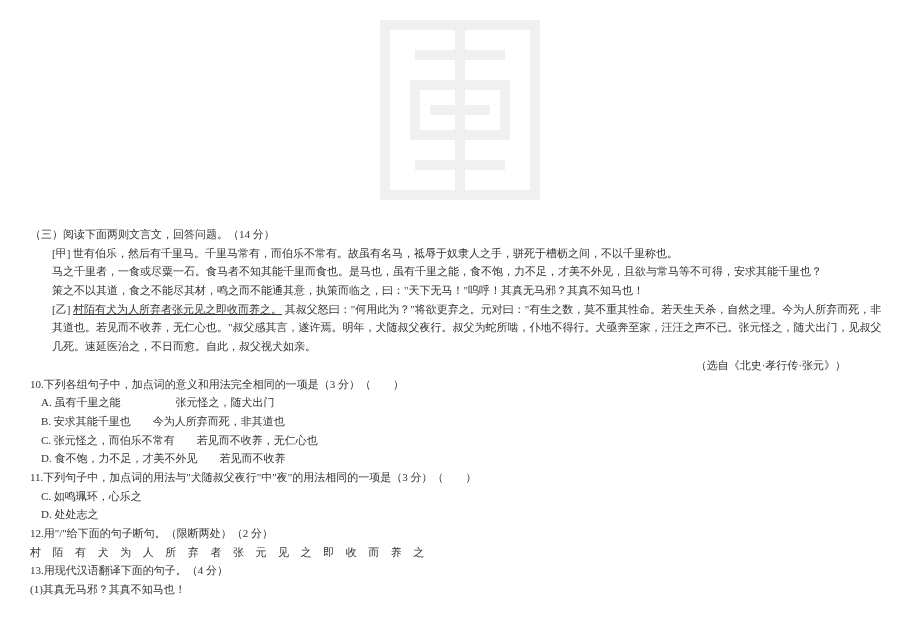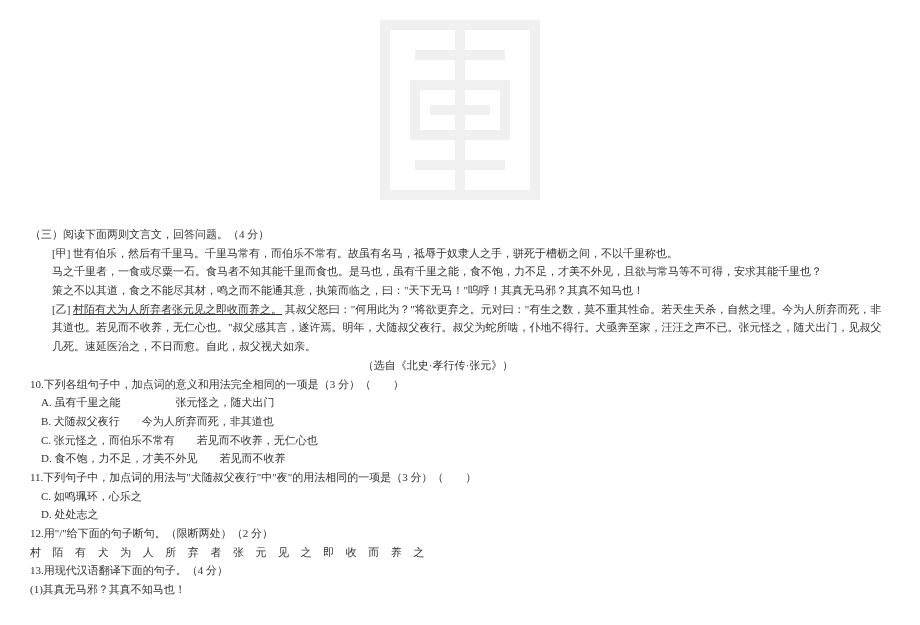--- a/index.html
+++ b/index.html
@@ -24,63 +24,63 @@
     .content {
       position: absolute;
       top: 225px;
       left: 30px;
       right: 30px;
     }
     .line { line-height: 1.7; }
     .indent1 { padding-left: 2em; }
     .underline { text-decoration: underline; }
     .option { padding-left: 1em; }
-    .right { text-align: center; padding-right: 4em; }
+    .right { text-align: right; padding-right: 4em; }
     .spacer { display: inline-block; width: 5em; }
     .blank { display: inline-block; width: 2em; }
   </style>
 </head>
 <body>
 
 <div class="watermark">
   <svg width="170" height="190" viewBox="0 0 170 190">
     <g fill="none" stroke="#888" stroke-width="10">
       <rect x="10" y="10" width="150" height="170"></rect>
       <path d="M 40 40 L 130 40"></path>
       <path d="M 85 10 L 85 180"></path>
       <path d="M 40 70 L 130 70 L 130 120 L 40 120 Z"></path>
       <path d="M 40 150 L 130 150"></path>
       <path d="M 55 95 L 115 95"></path>
     </g>
   </svg>
 </div>
 
 <div class="content">
-  <div class="line">（三）阅读下面两则文言文，回答问题。（4 分）</div>
+  <div class="line">（三）阅读下面两则文言文，回答问题。（14 分）</div>
 
   <div class="line indent1">
     <span>[甲]</span>
     <span>世有伯乐，然后有千里马。千里马常有，而伯乐不常有。故虽有名马，祗辱于奴隶人之手，骈死于槽枥之间，不以千里称也。</span>
   </div>
   <div class="line indent1">马之千里者，一食或尽粟一石。食马者不知其能千里而食也。是马也，虽有千里之能，食不饱，力不足，才美不外见，且欲与常马等不可得，安求其能千里也？</div>
   <div class="line indent1">策之不以其道，食之不能尽其材，鸣之而不能通其意，执策而临之，曰："天下无马！"呜呼！其真无马邪？其真不知马也！</div>
 
   <div class="line indent1">
     <span>[乙]</span>
     <span class="underline">村陌有犬为人所弃者张元见之即收而养之。</span>
     <span>其叔父怒曰："何用此为？"将欲更弃之。元对曰："有生之数，莫不重其性命。若天生天杀，自然之理。今为人所弃而死，非其道也。若见而不收养，无仁心也。"叔父感其言，遂许焉。明年，犬随叔父夜行。叔父为蛇所啮，仆地不得行。犬亟奔至家，汪汪之声不已。张元怪之，随犬出门，见叔父几死。速延医治之，不日而愈。自此，叔父视犬如亲。</span>
   </div>
   <div class="line right">（选自《北史·孝行传·张元》）</div>
 
   <div class="line">10.下列各组句子中，加点词的意义和用法完全相同的一项是（3 分）（　　）</div>
   <div class="line option">
     <span>A. 虽有千里之能</span><span class="spacer"></span><span>张元怪之，随犬出门</span>
   </div>
   <div class="line option">
-    <span>B. 犬随叔父夜行</span><span class="blank"></span><span>今为人所弃而死，非其道也</span>
+    <span>B. 安求其能千里也</span><span class="blank"></span><span>今为人所弃而死，非其道也</span>
   </div>
   <div class="line option">
     <span>C. 张元怪之，而伯乐不常有</span><span class="blank"></span><span>若见而不收养，无仁心也</span>
   </div>
   <div class="line option">
     <span>D. 食不饱，力不足，才美不外见</span><span class="blank"></span><span>若见而不收养</span>
   </div>
 
   <div class="line">11.下列句子中，加点词的用法与"犬随叔父夜行"中"夜"的用法相同的一项是（3 分）（　　）</div>
   <div class="line option">C. 如鸣珮环，心乐之</div>

